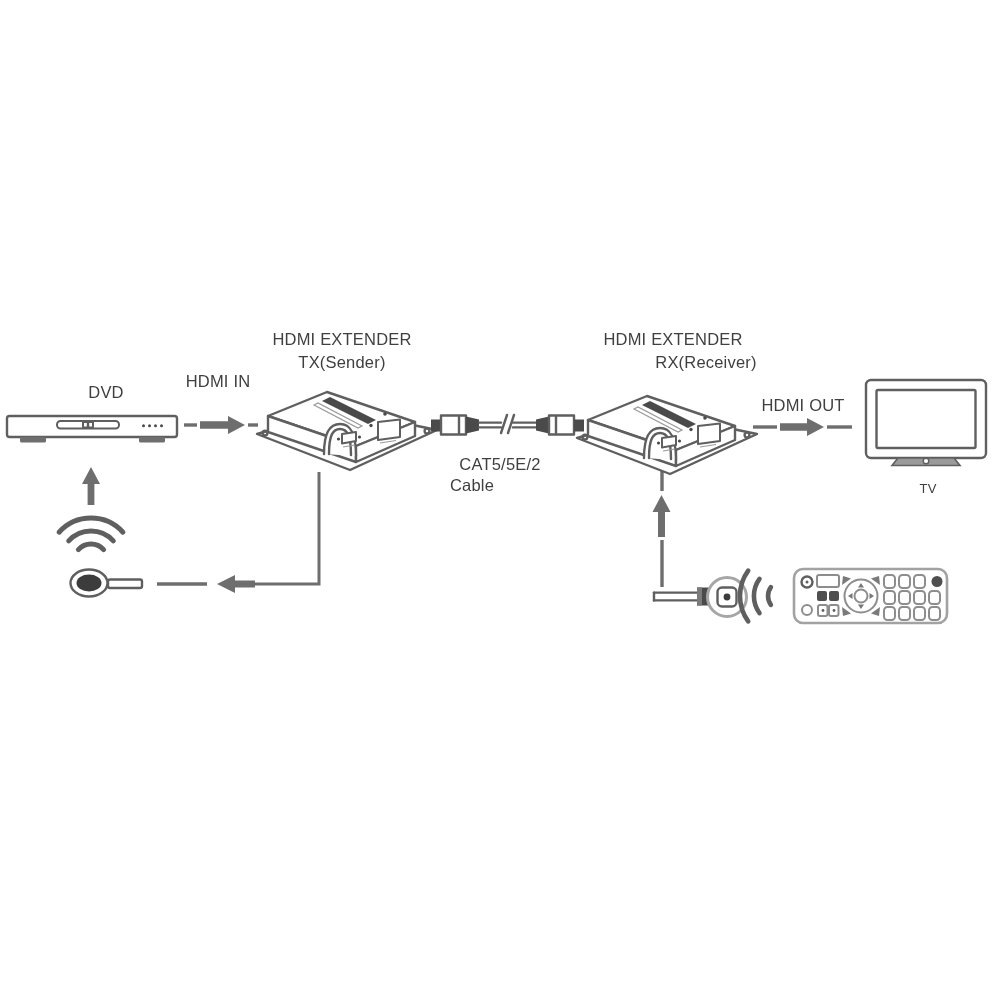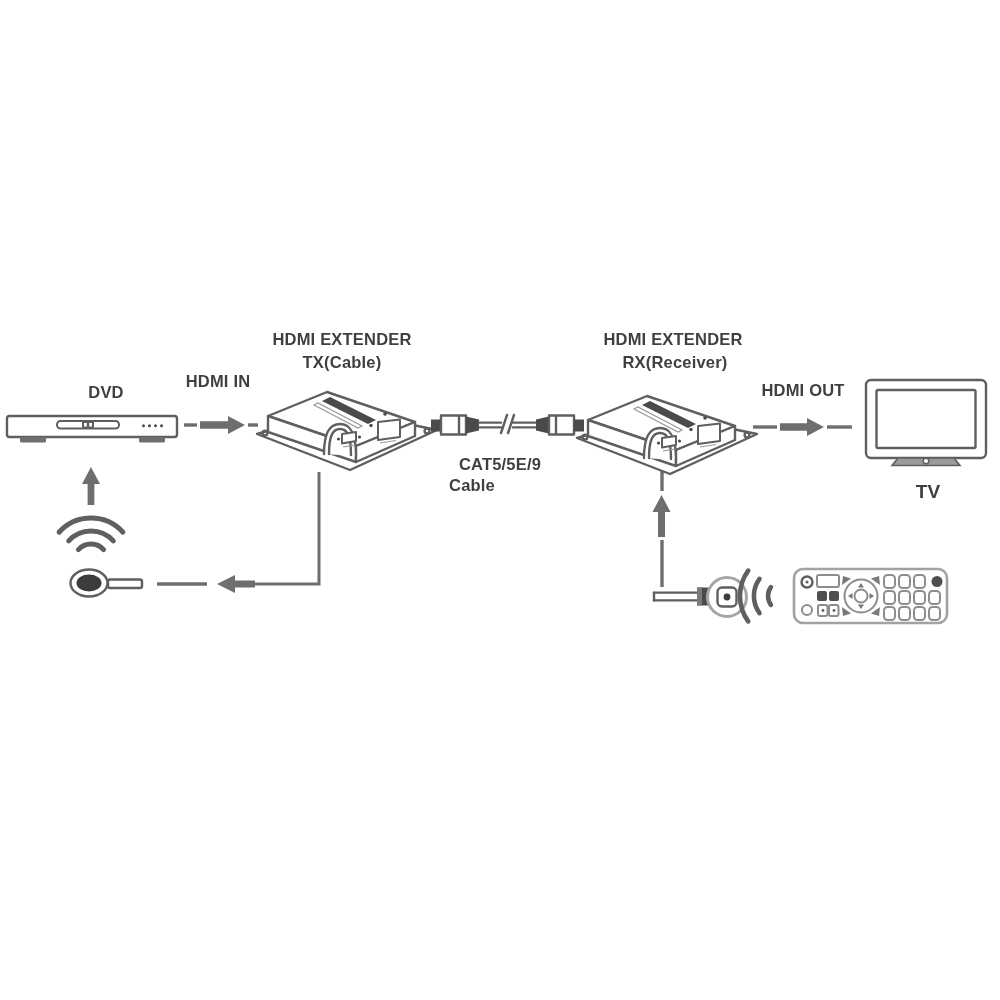--- a/index.html
+++ b/index.html
@@ -6,21 +6,21 @@
     --line:#5f5f5f; --arrow:#6e6e6e; --dark:#4a4a4a; --text:#3f3f3f; --light:#a6a6a6; --bg:#ffffff;
   }
   html,body{margin:0;padding:0;background:#fff;}
   .canvas{
     position:relative; width:1000px; height:1000px; background:var(--bg);
     font-family:"Liberation Sans", sans-serif; overflow:hidden;
   }
   .canvas svg{position:absolute;left:0;top:0;}
   .lbl{
     position:absolute; transform:translateX(-50%);
-    font-weight:700; font-size:16.5px; letter-spacing:.2px;
+    font-weight:400; font-size:16.5px; letter-spacing:.2px;
     color:var(--text); white-space:nowrap;
   }
   
   .s  {stroke:var(--line); stroke-width:2.4; fill:#fff; stroke-linejoin:round; stroke-linecap:round;}
   .s2 {stroke:var(--line); stroke-width:2;   fill:#fff; stroke-linejoin:round;}
   .sn {stroke:var(--line); stroke-width:2.4; fill:none; stroke-linejoin:round; stroke-linecap:round;}
   .thin{stroke:#9a9a9a; stroke-width:1.2; fill:none;}
   .dk {fill:var(--dark); stroke:none;}
   .arr{fill:var(--arrow); stroke:none;}
   .dash{stroke:var(--arrow); stroke-width:3.4; fill:none; stroke-linecap:butt;}
@@ -205,21 +205,21 @@
       <rect class="btn" x="884" y="607" width="11" height="13" rx="3.5"></rect>
       <rect class="btn" x="899" y="607" width="11" height="13" rx="3.5"></rect>
       <rect class="btn" x="914" y="607" width="11" height="13" rx="3.5"></rect>
       <rect class="btn" x="929" y="607" width="11" height="13" rx="3.5"></rect>
     </g>
   </svg>
 
   <div class="lbl" style="left:106px; top:383px">DVD</div>
   <div class="lbl" style="left:218px; top:372px">HDMI IN</div>
   <div class="lbl" style="left:342px; top:330px">HDMI EXTENDER</div>
-  <div class="lbl" style="left:342px; top:353px">TX(Cable)</div>
+  <div class="lbl" style="left:342px; top:353px">TX(Sender)</div>
   <div class="lbl" style="left:673px; top:330px">HDMI EXTENDER</div>
-  <div class="lbl" style="left:675px; top:353px">RX(Receiver)</div>
-  <div class="lbl" style="left:803px; top:381px">HDMI OUT</div>
-  <div class="lbl" style="left:500px; top:455px">CAT5/5E/9</div>
+  <div class="lbl" style="left:706px; top:353px">RX(Receiver)</div>
+  <div class="lbl" style="left:803px; top:396px">HDMI OUT</div>
+  <div class="lbl" style="left:500px; top:455px">CAT5/5E/2</div>
   <div class="lbl" style="left:472px; top:476px">Cable</div>
-  <div class="lbl" style="left:928px; top:481px; font-size:19px">TV</div>
+  <div class="lbl" style="left:928px; top:481px; font-size:13px">TV</div>
 
 </div>
 
 </body></html>

